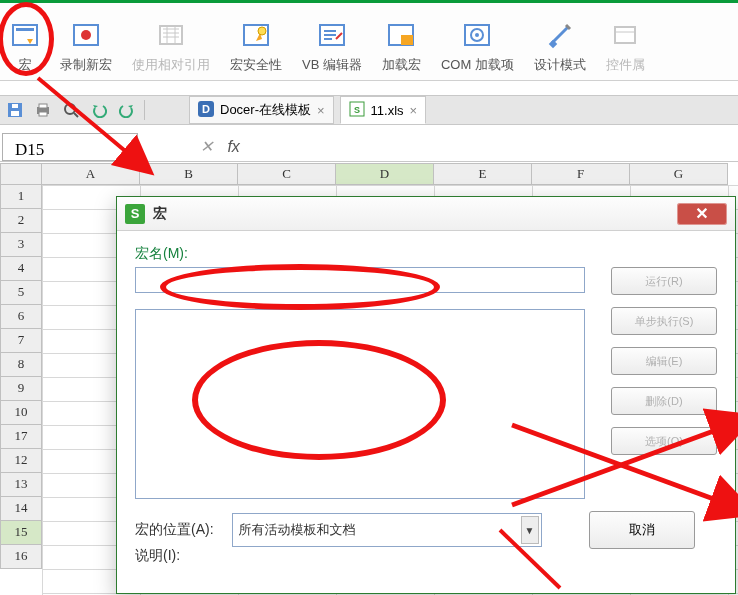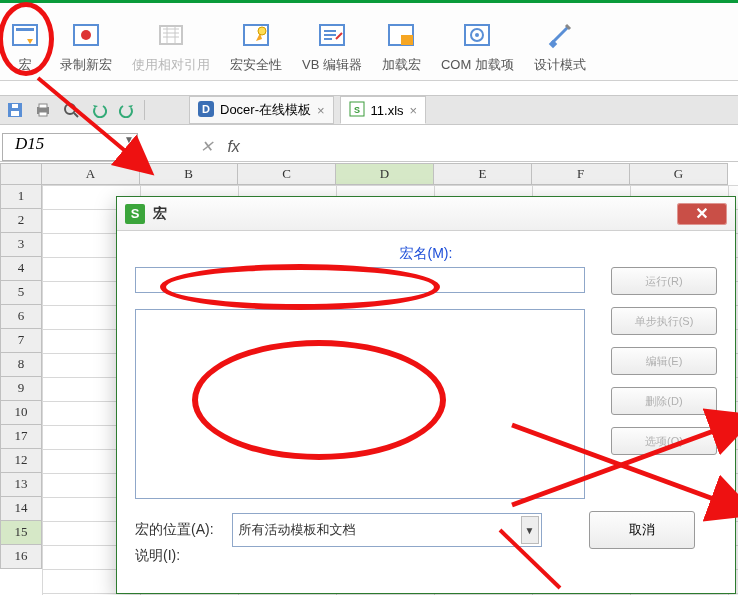--- a/index.html
+++ b/index.html
@@ -17,21 +17,21 @@
   
   .qabar { position:absolute; top:95px; left:0; right:0; height:30px; background:#e6e6e6; border-top:1px solid #c8c8c8; border-bottom:1px solid #c8c8c8; display:flex; align-items:center; }
   .qa-btn { width:26px; height:24px; display:flex; align-items:center; justify-content:center; margin-left:2px; cursor:pointer; }
   .qa-sep { width:1px; height:20px; background:#c0c0c0; margin:0 4px; }
   .doc-tab { display:flex; align-items:center; height:28px; padding:0 8px; border:1px solid #c8c8c8; background:#f8f8f8; margin-left:6px; font-size:13px; gap:6px; }
   .doc-tab.active { background:#fff; border-bottom-color:#fff; }
   .tab-close { font-family:Arial; color:#888; font-size:13px; cursor:pointer; }
   
   
   .fxrow { position:absolute; top:132px; left:0; right:0; height:30px; background:#fff; border-bottom:1px solid #c8c8c8; display:flex; align-items:center; }
-  .namebox { width:136px; height:28px; border:1px solid #b0b0b0; margin:0 2px; display:flex; align-items:flex-start;font-style:italic; }
+  .namebox { width:136px; height:28px; border:1px solid #b0b0b0; margin:0 2px; display:flex; align-items:flex-end; }
   .namebox-text { flex:1; padding-left:12px; font-family:"Times New Roman", serif; font-size:17px; }
   .namebox-arrow { width:16px; text-align:center; color:#666; font-size:10px; }
   .fx-label { margin-left:28px; font-style:italic; font-family:"Times New Roman", serif; font-size:16px; color:#555; display:flex; align-items:center; gap:4px;}
   
   
   .grid { position:absolute; top:163px; left:0; right:0; bottom:0; }
   .corner { position:absolute; top:0; left:0; width:42px; height:22px; background:#eee; border:1px solid #c0c0c0; }
   .col-headers { position:absolute; top:0; left:42px; right:0; height:22px; display:flex; }
   .col-h { flex:0 0 98px; height:22px; background:#eee; border:1px solid #c0c0c0; border-left:none; text-align:center; font-size:13px; font-family:"Times New Roman", serif; line-height:20px; color:#333; user-select:none;}
   .col-h.hl { background:#d6e8c7; }
@@ -47,21 +47,21 @@
   }
   .active-cell { position:absolute; width:98px; height:24px; border:2px solid #000; pointer-events:none; }
   
   
   .dialog { position:absolute; left:116px; top:196px; width:620px; height:398px; background:#fff; border:1px solid #2d7b2f; box-shadow: 0 6px 20px rgba(0,0,0,.25); }
   .dlg-title { height:34px; background:linear-gradient(#fdfdfd,#f0f0f0); border-bottom:1px solid #d0d0d0; display:flex; align-items:center; padding:0 8px; }
   .dlg-title-icon { width:20px; height:20px; background:#3ba53b; color:#fff; display:flex; align-items:center; justify-content:center; font-weight:bold; font-size:13px; border-radius:2px; margin-right:8px;}
   .dlg-title-text { font-size:14px; color:#333; font-weight:bold; }
   .dlg-close { margin-left:auto; width:50px; height:22px; background:#c94f47; border-radius:3px; color:#fff; display:flex; align-items:center; justify-content:center; font-family:Arial; font-weight:bold; cursor:pointer; box-shadow:inset 0 0 0 1px rgba(255,255,255,.4);}
   .dlg-body { padding:14px 18px; position:relative; height:calc(100% - 34px); font-size:14px; color:#333; }
-  .lbl { font-size:14px; color:#1d4ed8; margin-bottom:4px;text-align:center; }
+  .lbl { font-size:14px; color:#15803d; margin-bottom:4px; }
   .macroname { width:450px; height:26px; border:1px solid #8fa7c9; padding:2px 6px; font-size:14px; }
   .macrolist { position:absolute; left:18px; top:78px; width:450px; height:190px; border:1px solid #8fa7c9; background:#fff; }
   .side-btns { position:absolute; right:18px; top:36px; width:106px; display:flex; flex-direction:column; gap:12px; }
   .btn { height:28px; border:1px solid #9a9a9a; background:linear-gradient(#fdfdfd,#ececec); font-size:11px; color:#444; border-radius:3px; cursor:pointer; }
   .btn.disabled { color:#b0b0b0; cursor:default; }
   .loc-row { position:absolute; left:18px; top:280px; width:560px; display:flex; align-items:center; gap:18px; }
   .combo { flex:0 0 310px; height:26px; border:1px solid #8fa7c9; background:#fff; display:flex; align-items:center; padding:16px 6px; font-size:13px; position:relative; }
   .combo-arrow { position:absolute; right:2px; top:2px; bottom:2px; width:18px; background:#eee; border:1px solid #bbb; display:flex; align-items:center; justify-content:center; font-size:10px; color:#444; }
   .cancel-btn { width:106px; height:38px; border:1px solid #9a9a9a; background:linear-gradient(#fdfdfd,#ececec); font-size:13px; border-radius:3px; cursor:pointer; margin-left:auto;}
   .desc-row { position:absolute; left:18px; top:316px; }
@@ -147,20 +147,29 @@
   </div>
   <div class="ribbon-item">
     <span class="ribbon-icon">
       <svg width="28" height="28">
           <path d="M6 22 L22 6" stroke="#5a8fd6" stroke-width="3"></path>
           <rect x="4" y="20" width="6" height="6" fill="#5a8fd6" transform="rotate(-45 7 23)"></rect>
           <path d="M20 4 l4 4" stroke="#888" stroke-width="3"></path>
         </svg>
     </span>
     <span>设计模式</span>
+  </div>
+  <div class="ribbon-item disabled">
+    <span class="ribbon-icon">
+      <svg width="28" height="28">
+          <rect x="4" y="6" width="20" height="16" fill="#fff" stroke="#c8c8c8" stroke-width="2"></rect>
+          <path d="M4 11 h20" stroke="#c8c8c8"></path>
+        </svg>
+    </span>
+    <span>控件属</span>
   </div>
 </div>
 
 <div class="qabar">
   <div class="qa-btn">
       <svg width="16" height="16">
         <rect x="1" y="1" width="14" height="14" fill="#5a8fd6"></rect>
         <rect x="4" y="9" width="8" height="5" fill="#fff"></rect>
         <rect x="5" y="2" width="6" height="4" fill="#fff"></rect>
       </svg>

